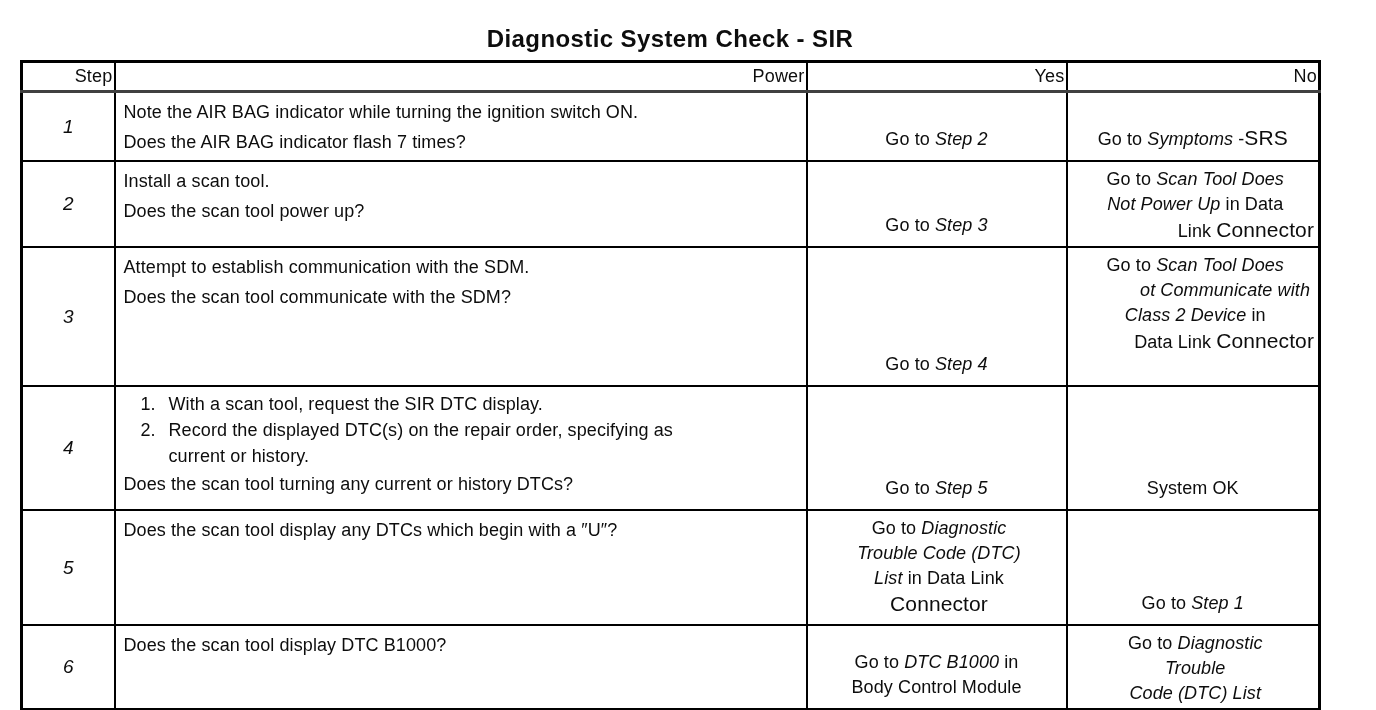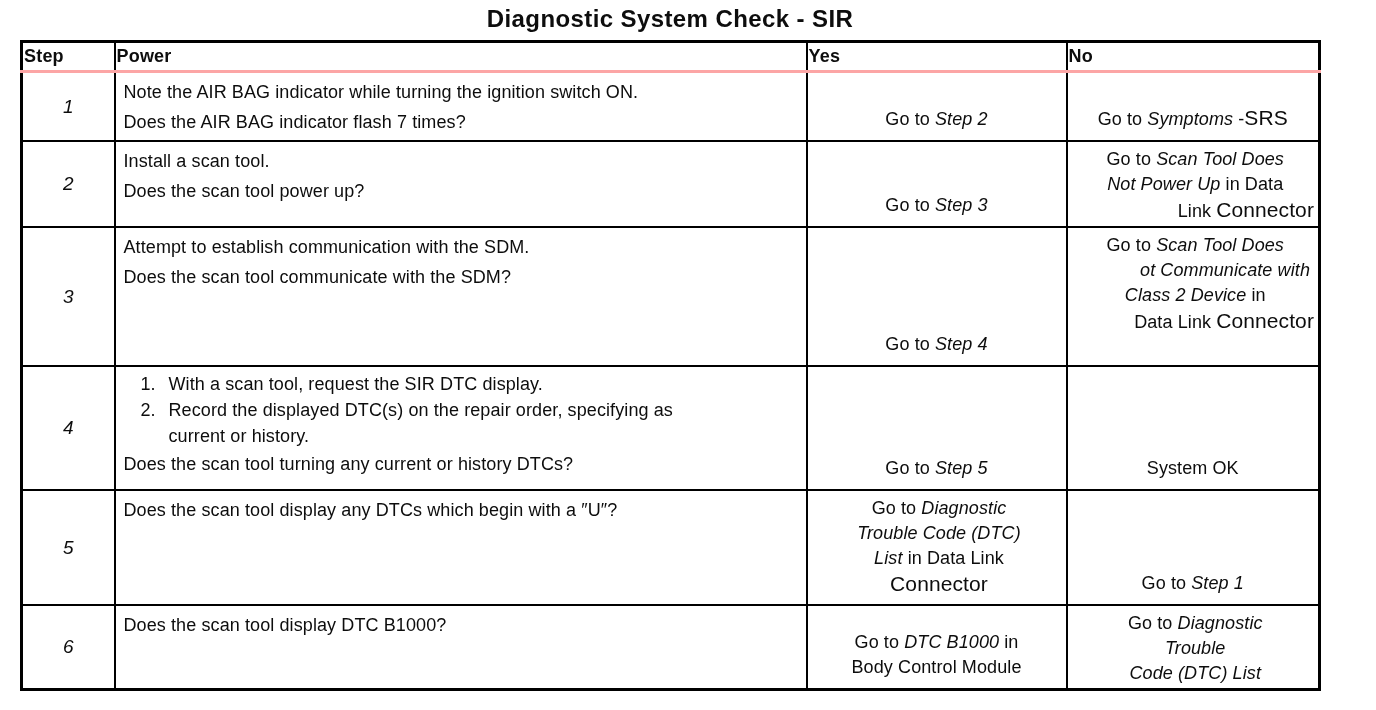--- a/index.html
+++ b/index.html
@@ -10,41 +10,41 @@
     background: #ffffff;
     color: #0d0d0d;
     font-family: "Liberation Sans", sans-serif;
     overflow: hidden;
   }
   .title {
     text-align: center;
     font-weight: bold;
     font-size: 24px;
     letter-spacing: 0.4px;
-    padding-top: 5px;
+    padding-top: 25px;
     width: 1300px;
     margin-left: 20px;
   }
   table.diag {
     border-collapse: collapse;
     table-layout: fixed;
     width: 1298px;
     margin: 7px 0 0 20px;
     border: 3px solid #000;
   }
   .diag th, .diag td {
     border: 2px solid #000;
     overflow: hidden;
   }
   .diag thead tr { height: 30px; }
   .diag thead th {
     font-size: 18px;
-    font-weight: bold;
-    text-align: left;
-    border-bottom: 3px solid #fca5a5;
+    font-weight: normal;
+    text-align: right;
+    border-bottom: 3px solid #404040;
     letter-spacing: 0.2px;
   }
   
   .diag tbody tr:nth-child(1) { height: 66px; }
   .diag tbody tr:nth-child(2) { height: 85px; }
   .diag tbody tr:nth-child(3) { height: 139px; }
   .diag tbody tr:nth-child(4) { height: 124px; }
   .diag tbody tr:nth-child(5) { height: 115px; }
   .diag tbody tr:nth-child(6) { height: 81px; }
 

